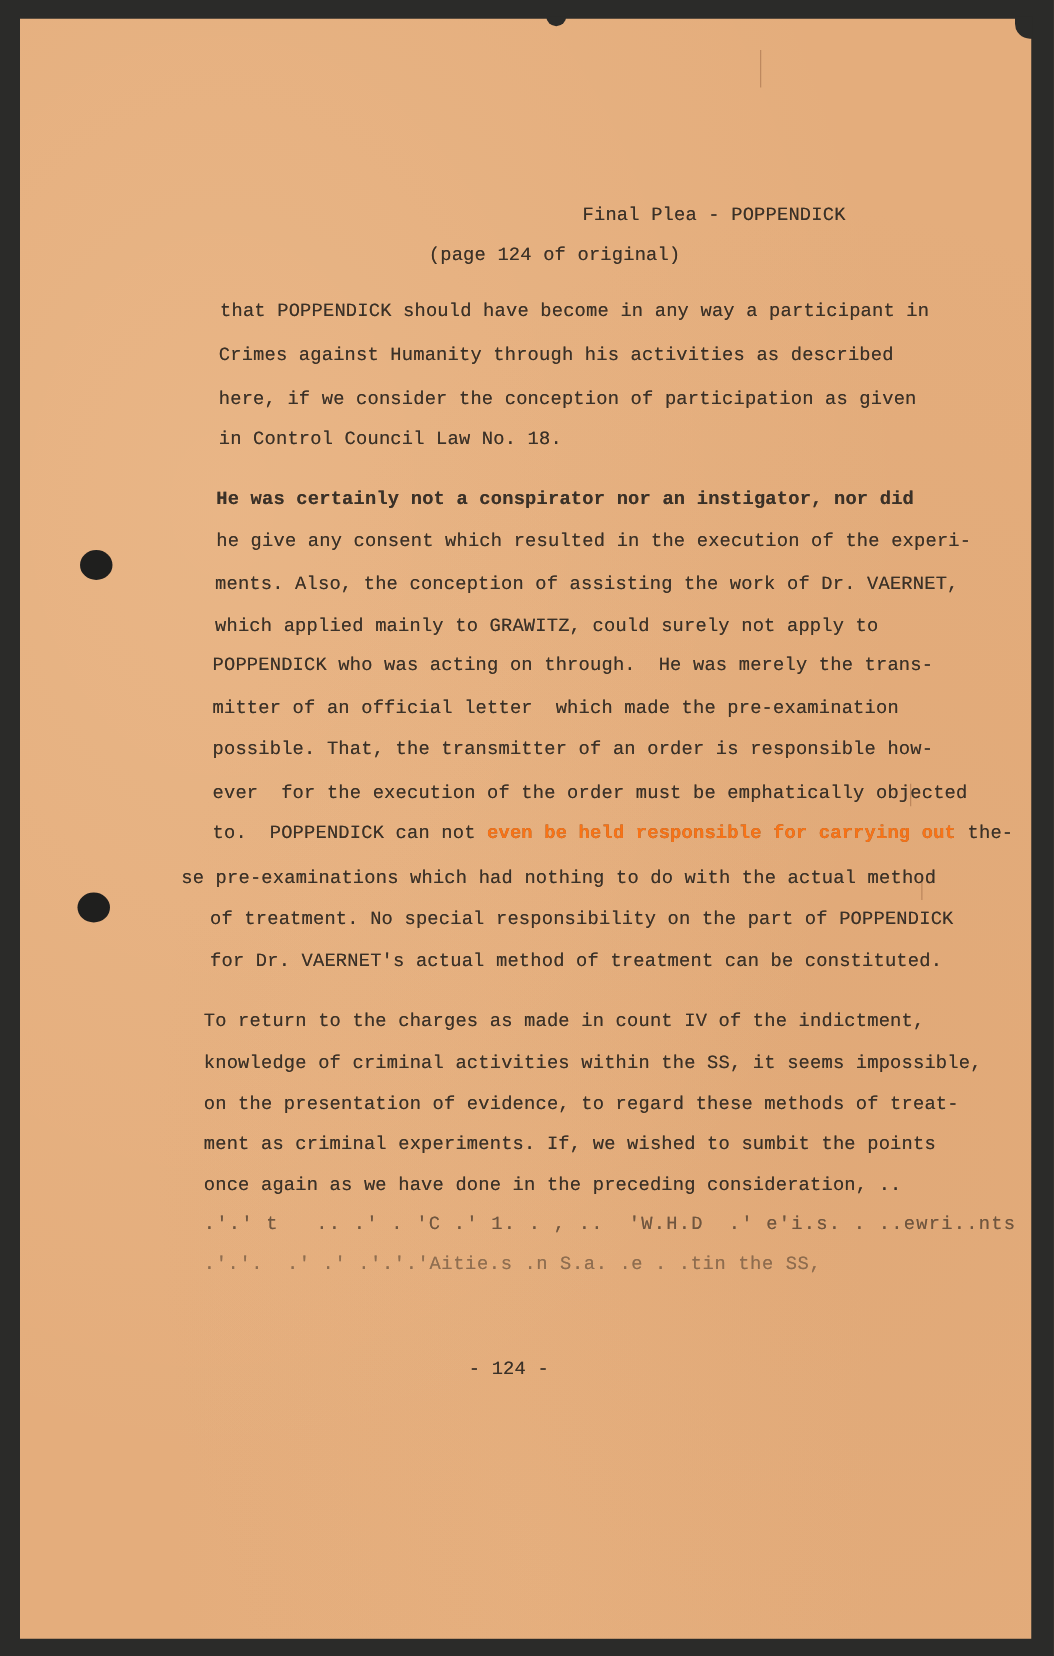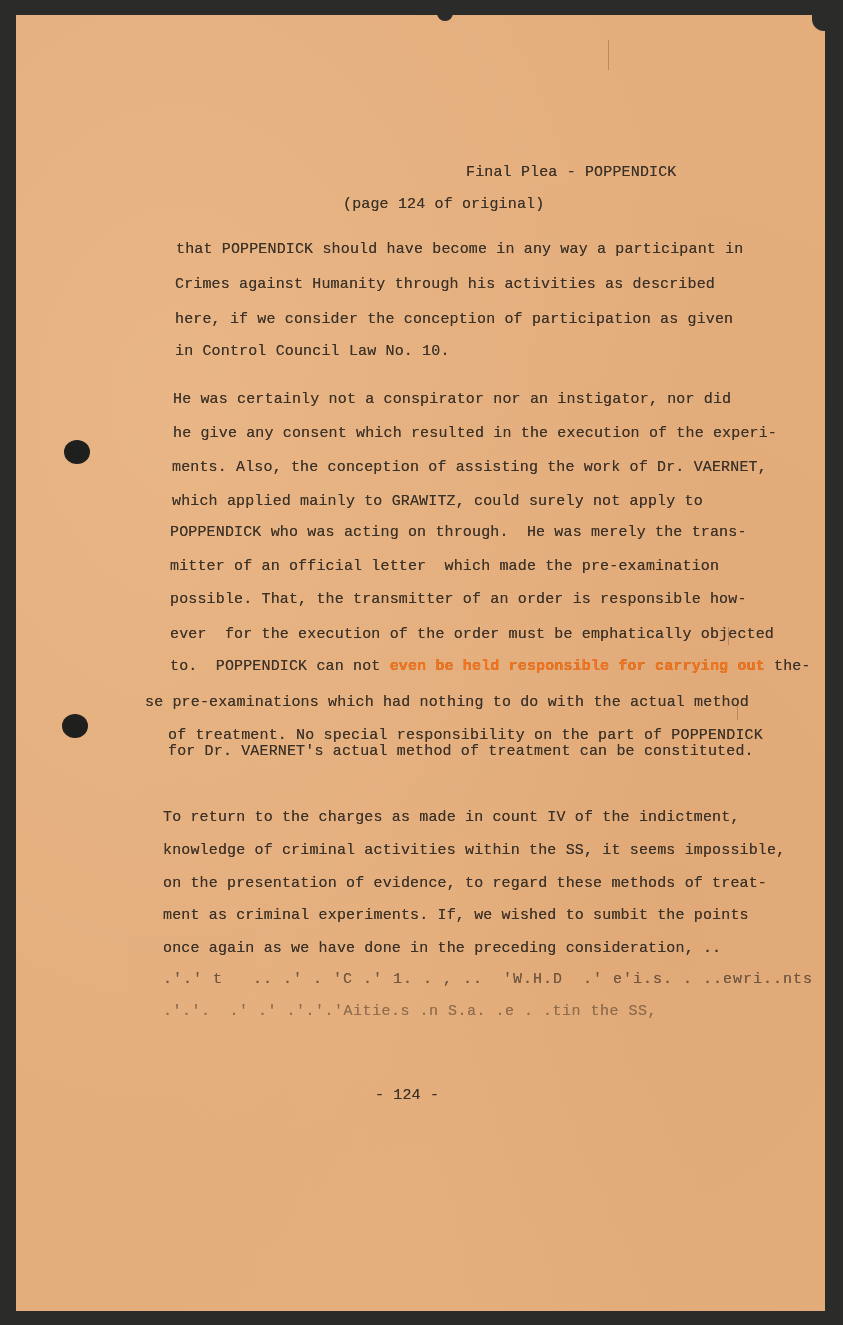--- a/index.html
+++ b/index.html
@@ -61,32 +61,32 @@
     }
     .header-title { left: 466px; top: 164px; }
     .header-sub { left: 343px; top: 196px; }
 
     .line { left: 176px; }
     .l1  { top: 241px; }
     .l2  { top: 276px; left: 175px; }
     .l3  { top: 311px; left: 175px; }
     .l4  { top: 343px; left: 175px; }
 
-    .l5  { top: 391px; left: 173px; }
+    .l5  { top: 391px; left: 173px; font-weight: bold; }
     .l6  { top: 425px; left: 173px; }
     .l7  { top: 459px; left: 172px; }
     .l8  { top: 493px; left: 172px; }
     .l9  { top: 524px; left: 170px; }
     .l10 { top: 558px; left: 170px; }
     .l11 { top: 591px; left: 170px; }
     .l12 { top: 626px; left: 170px; }
     .l13 { top: 658px; left: 170px; }
     .l14 { top: 694px; left: 145px; }
     .l15 { top: 727px; left: 168px; }
-    .l16 { top: 743px; left: 168px; }
+    .l16 { top: 761px; left: 168px; }
 
     .l17 { top: 809px; left: 163px; }
     .l18 { top: 842px; left: 163px; text-align: center; }
     .l19 { top: 875px; left: 163px; }
     .l20 { top: 907px; left: 163px; }
     .l21 { top: 940px; left: 163px; }
     .l22 { top: 971px; left: 163px; color: #4a3a2c; opacity: 0.75; letter-spacing: 1px; }
     .l23 { top: 1003px; left: 163px; color: #4a3a2c; opacity: 0.55; letter-spacing: 0.5px; }
 
     .bold-strike { font-weight: bold; color: #f97316; }
@@ -113,21 +113,21 @@
 <div class="pencil-mark" style="left:737px;top:700px;height:20px;"></div>
 <div class="pencil-mark" style="left:728px;top:627px;height:18px;"></div>
 
 <div class="typed header-title">Final Plea - POPPENDICK</div>
 <div class="typed header-sub">(page 124 of original)</div>
 
 <div>
   <div class="typed line l1">that POPPENDICK should have become in any way a participant in</div>
   <div class="typed line l2">Crimes against Humanity through his activities as described</div>
   <div class="typed line l3">here, if we consider the conception of participation as given</div>
-  <div class="typed line l4">in Control Council Law No. 10.</div>
+  <div class="typed line l4">in Control Council Law No. 18.</div>
 </div>
 
 <div>
   <div class="typed line l5">He was certainly not a conspirator nor an instigator, nor did</div>
   <div class="typed line l6">he give any consent which resulted in the execution of the experi-</div>
   <div class="typed line l7">ments. Also, the conception of assisting the work of Dr. VAERNET,</div>
   <div class="typed line l8">which applied mainly to GRAWITZ, could surely not apply to</div>
   <div class="typed line l9">POPPENDICK who was acting on through.  He was merely the trans-</div>
   <div class="typed line l10">mitter of an official letter  which made the pre-examination</div>
   <div class="typed line l11">possible. That, the transmitter of an order is responsible how-</div>

